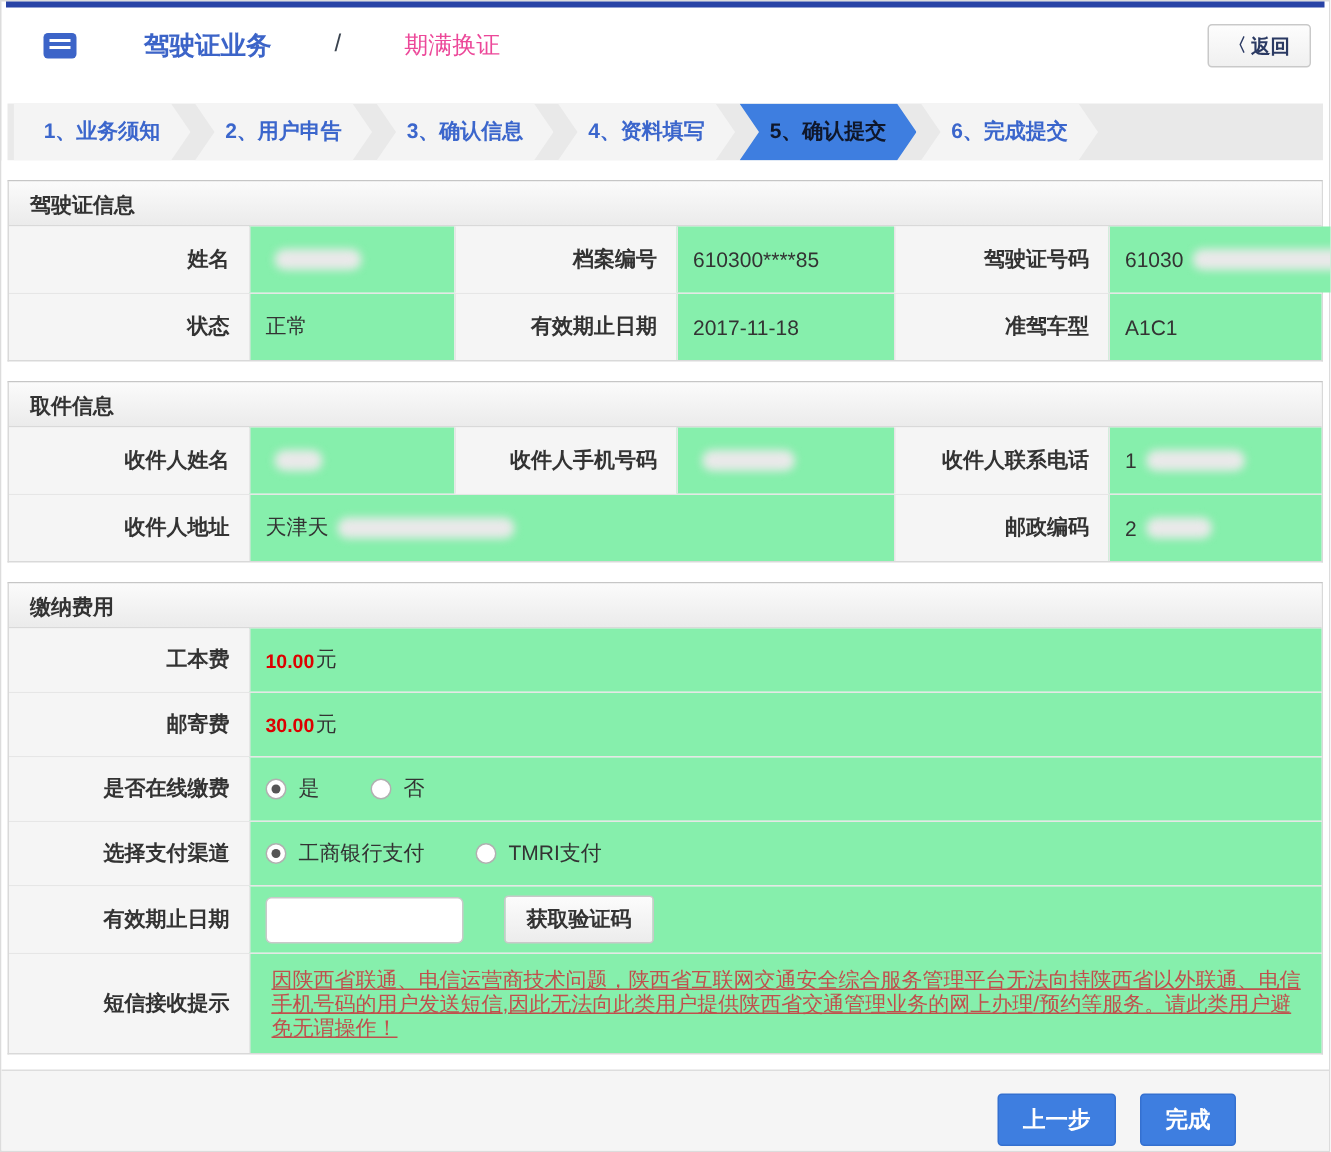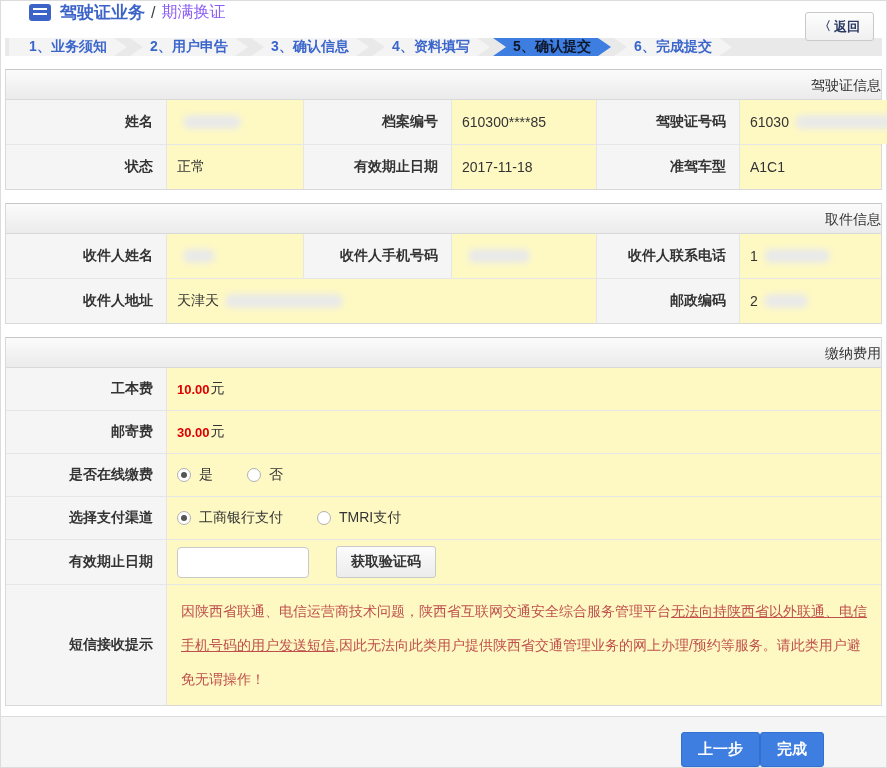--- a/index.html
+++ b/index.html
@@ -5,73 +5,73 @@
   * { box-sizing: border-box; }
   html,body { margin:0; padding:0; width:887px; height:768px; overflow:hidden;
     font-family:"Liberation Sans","DejaVu Sans",sans-serif; background:#fff; }
   .page { width:887px; height:768px; border:1px solid #dcdcdc; background:#fff;
     display:flex; flex-direction:column; position:relative; }
 
   
   .topbar { height:4px; margin:0 3px; background:#2843a6; }
 
   
-  .header { height:50px; display:flex; align-items:center; padding:0 12px 0 28px; position:relative; }
+  .header { height:50px; display:flex; align-items:center; padding:0 12px 0 28px; position:relative;gap:36px; }
   .hicon { width:22px; height:17px; background:#3c64c8; border-radius:3px; position:relative; margin-right:9px; flex:0 0 auto; }
   .hicon::before { content:""; position:absolute; left:4px; right:4px; top:4px; bottom:4px;
     background:repeating-linear-gradient(#fff 0 2px, transparent 2px 5px); }
   .title-main { color:#3c64c8; font-size:17px; font-weight:bold; }
   .title-sep { color:#39424e; font-size:16px; margin:0 6px; }
-  .title-sub { color:#8b5cf6; font-size:16px; }
+  .title-sub { color:#ec4899; font-size:16px; }
   .back-btn { position:absolute; right:12px; top:11px; height:29px; padding:0 13px;
     background:linear-gradient(#fdfdfd,#f0f0f0); border:1px solid #c9c9c9; border-radius:3px;
     color:#2b3a63; font-size:13px; font-weight:bold; display:flex; align-items:center; gap:3px; cursor:pointer; }
   .back-chevron { font-size:12px; color:#2b3a63; }
 
   
   .steps { margin:14px 4px 0; background:#e9e9e9; height:38px; display:flex; padding-left:4px; }
   .step { flex:0 0 118px; margin-right:3px; display:flex; align-items:center; justify-content:center;
     font-size:14px; font-weight:bold; color:#3b66cc; background:#f4f4f4; cursor:pointer;
     clip-path:polygon(0 0, calc(100% - 13px) 0, 100% 50%, calc(100% - 13px) 100%, 0 100%, 13px 50%); }
   .step:first-child { clip-path:polygon(0 0, calc(100% - 13px) 0, 100% 50%, calc(100% - 13px) 100%, 0 100%); }
   .step.active { background:#3e7ee0; color:#0f172a; }
 
   
   .content { border-bottom:1px solid #dddddd; padding-bottom:10px; background:#fff; }
   .section { margin:13px 4px 0; border:1px solid #d9d9d9; border-top-color:#c6c6c6; }
-  .sec-header { height:30px; line-height:30px; padding-left:14px; font-size:14px; font-weight:normal; color:#333;
-    background:linear-gradient(#fbfbfb,#ebebeb); border-bottom:1px solid #d9d9d9;text-align:right; }
+  .sec-header { height:30px; line-height:30px; padding-left:14px; font-size:14px; font-weight:bold; color:#333;
+    background:linear-gradient(#fbfbfb,#ebebeb); border-bottom:1px solid #d9d9d9; }
   .row { display:grid; }
   .row + .row { border-top:1px solid #e6e6e6; }
   .g6 { grid-template-columns:160px 137px 148px 145px 143px 1fr; }
   .gaddr { grid-template-columns:160px 430px 143px 1fr; }
   .g2 { grid-template-columns:160px 1fr; }
-  .cell { min-height:44px; display:flex; align-items:center; padding:0 10px; font-size:14px; color:#333; background:#fef9c3; }
+  .cell { min-height:44px; display:flex; align-items:center; padding:0 10px; font-size:14px; color:#333; background:#86efac; }
   .row > .cell + .cell { border-left:1px solid #e6e6e6; }
   .cell.lbl { background:#f5f5f5; justify-content:flex-end; font-weight:bold; padding-right:13px; text-align:right; }
   .g2 .cell { min-height:42px; }
   .blob { display:inline-block; height:14px; border-radius:7px; background:#e9e9e9; filter:blur(3px); margin-left:6px; }
 
   .price { color:#dd0000; font-size:13px; font-weight:bold; }
   .unit { font-size:14px; color:#333; margin-left:1px; }
 
   .radio-opt { display:flex; align-items:center; gap:8px; margin-right:34px; cursor:pointer; }
   .radio { width:14px; height:14px; border:1px solid #b0b0b0; border-radius:50%; background:#fff; position:relative; flex:0 0 auto; }
   .radio.sel::after { content:""; position:absolute; left:3px; top:3px; right:3px; bottom:3px; background:#555; border-radius:50%; }
 
   .sms-input { width:132px; height:31px; border:1px solid #c9c9c9; border-radius:4px; padding:0 8px; font-size:14px; color:#333; outline:none; }
   .code-btn { height:32px; padding:0 14px; margin-left:27px; background:linear-gradient(#fcfcfc,#ececec);
     border:1px solid #c9c9c9; border-radius:3px; font-size:14px; font-weight:bold; color:#333; cursor:pointer; }
 
-  .notice-cell { padding:9px 14px; line-height:34px; font-size:14px; color:#c0504d; display:block; }
+  .notice-cell { padding:9px 14px; line-height:16px; font-size:14px; color:#c0504d; display:block;text-decoration:underline; }
   .notice-u { text-decoration:underline; }
 
   
   .footer { flex:1; background:#f5f5f5; display:flex; justify-content:flex-end; align-items:flex-start;
-    padding:15px 62px 0 0; gap:0; }
+    padding:15px 62px 0 0; gap:16px; }
   .btn-blue { background:#3e7ee0; border:1px solid #3470d0; border-radius:3px; color:#fff;
     font-size:15px; font-weight:bold; padding:7px 16px; cursor:pointer; font-family:inherit; }
 </style>
 </head>
 <body>
 
 <div class="page">
   <div class="topbar"></div>
 
   <div class="header">

